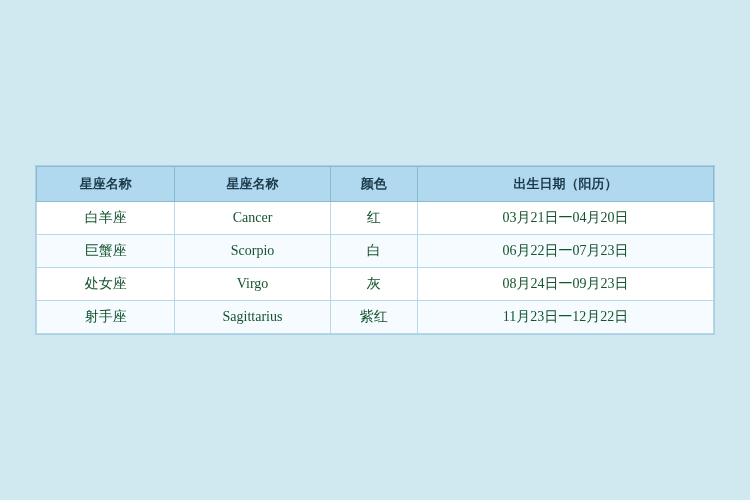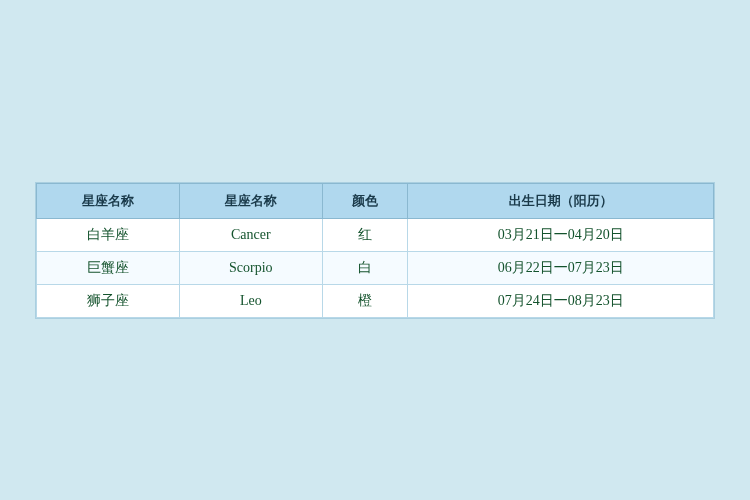--- a/index.html
+++ b/index.html
@@ -67,20 +67,26 @@
           <td>红</td>
           <td>03月21日一04月20日</td>
         </tr>
         <tr>
           <td>巨蟹座</td>
           <td>Scorpio</td>
           <td>白</td>
           <td>06月22日一07月23日</td>
         </tr>
         <tr>
-          <td>狮子座</td>
-          <td>Leo</td>
-          <td>橙</td>
-          <td>07月24日一08月23日</td>
+          <td>处女座</td>
+          <td>Virgo</td>
+          <td>灰</td>
+          <td>08月24日一09月23日</td>
+        </tr>
+        <tr>
+          <td>射手座</td>
+          <td>Sagittarius</td>
+          <td>紫红</td>
+          <td>11月23日一12月22日</td>
         </tr>
       </tbody>
   </table>
 </div>
 
 </body></html>

